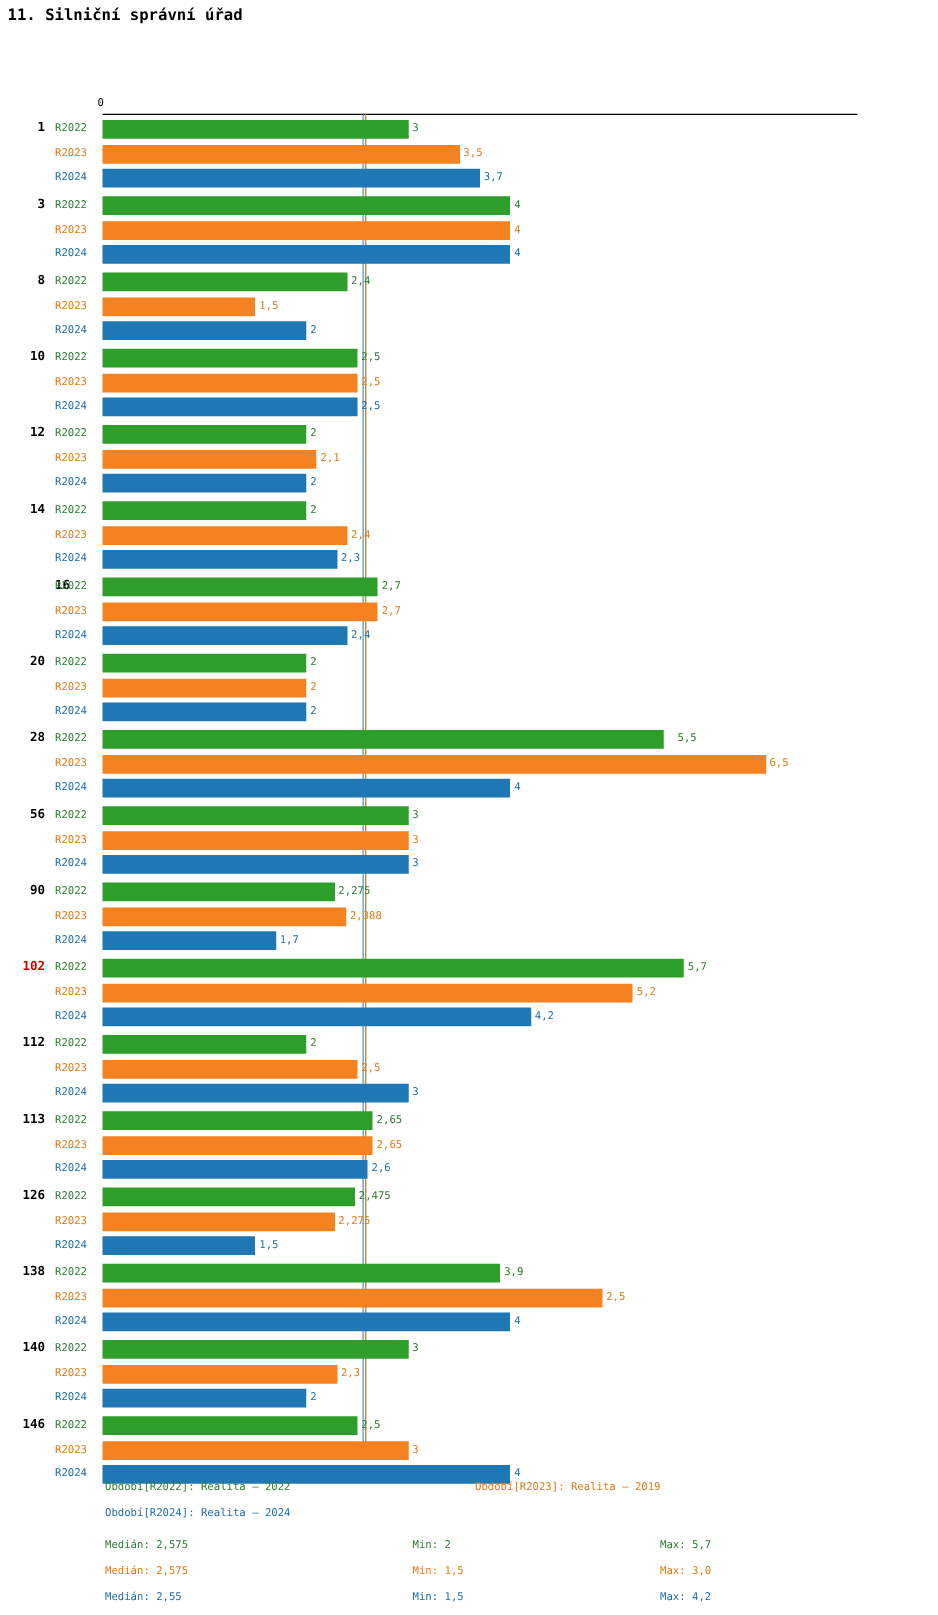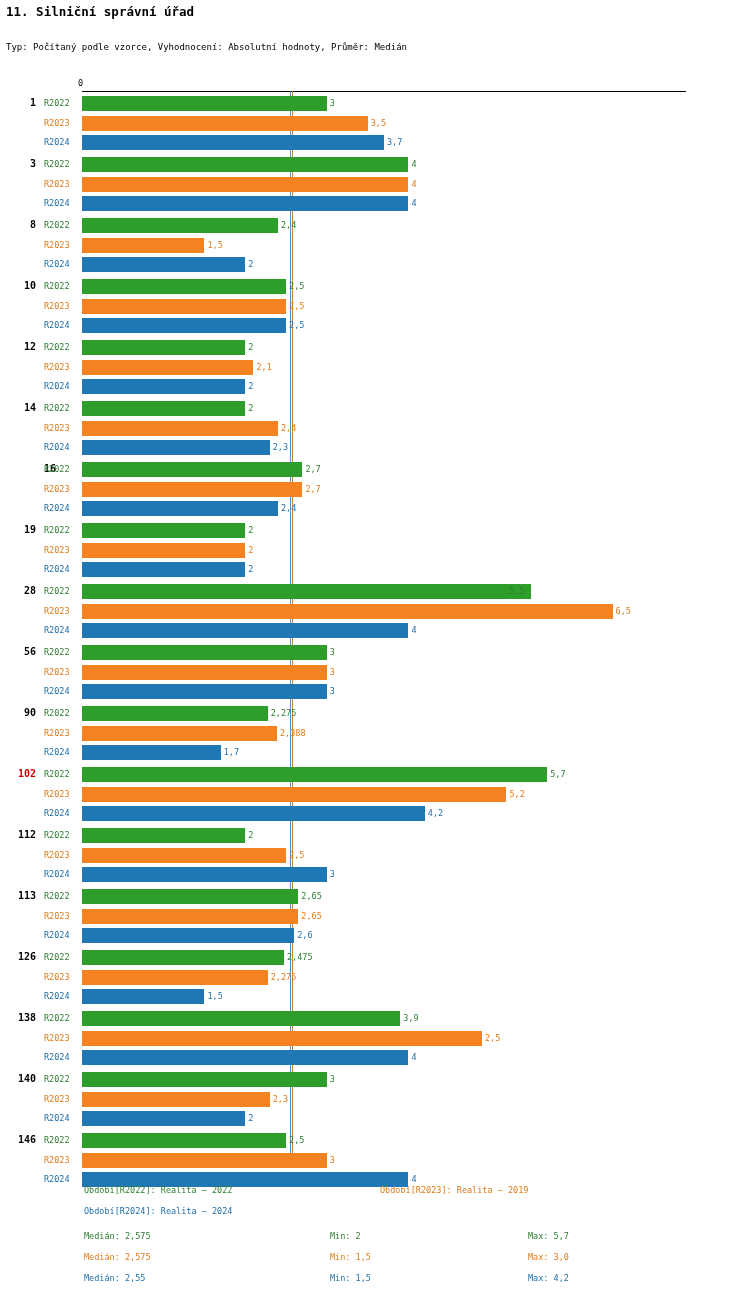--- a/index.html
+++ b/index.html
@@ -111,21 +111,20 @@
     white-space: nowrap;
   }
   .stat { position: absolute; font-size: 8.5px; white-space: nowrap; }
 </style>
 </head>
 <body>
 
 <div id="page">
 
   <div class="title1">11. Silniční správní úřad</div>
-  <div class="subtitle">Typ: Počítaný podle vzorce, Vyhodnocení: Absolutní hodnoty, Průměr: Medián</div>
 
   <div id="plot">
     <div class="axis-zero-label">0</div>
     <div class="axis-top"></div>
 
   <div class="median-line ml-green" style="left: 292.176px;"></div>
       <div class="median-line ml-orange" style="left: 292.176px;"></div>
       <div class="median-line ml-blue" style="left: 290.135px;"></div>
       <div class="rowgroup" style="top: 95px; height: 58.8px;">
         <div class="grouplabel" style="top: 2px;">1</div>
@@ -247,21 +246,21 @@
           <div class="bar b-orange" style="width: 220.378px;"></div>
           <div class="barval v-orange" style="left: 305.378px;">2,7</div>
         </div>
         <div class="bar-row" style="top: 39.2px;">
           <div class="serieslabel sl-blue">R2024</div>
           <div class="bar b-blue" style="width: 195.892px;"></div>
           <div class="barval v-blue" style="left: 280.892px;">2,4</div>
         </div>
       </div>
       <div class="rowgroup" style="top: 522px; height: 58.8px;">
-        <div class="grouplabel" style="top: 2px;">19</div>
+        <div class="grouplabel" style="top: 2px;">20</div>
         <div class="bar-row" style="top: 0px;">
           <div class="serieslabel sl-green">R2022</div>
           <div class="bar b-green" style="width: 163.243px;"></div>
           <div class="barval v-green" style="left: 248.243px;">2</div>
         </div>
         <div class="bar-row" style="top: 19.6px;">
           <div class="serieslabel sl-orange">R2023</div>
           <div class="bar b-orange" style="width: 163.243px;"></div>
           <div class="barval v-orange" style="left: 248.243px;">2</div>
         </div>
@@ -269,21 +268,21 @@
           <div class="serieslabel sl-blue">R2024</div>
           <div class="bar b-blue" style="width: 163.243px;"></div>
           <div class="barval v-blue" style="left: 248.243px;">2</div>
         </div>
       </div>
       <div class="rowgroup" style="top: 583px; height: 58.8px;">
         <div class="grouplabel" style="top: 2px;">28</div>
         <div class="bar-row" style="top: 0px;">
           <div class="serieslabel sl-green">R2022</div>
           <div class="bar b-green" style="width: 448.919px;"></div>
-          <div class="barval v-green" style="left: 509px;">5,5</div>
+          <div class="barval v-green" style="left: 542px;">5,5</div>
         </div>
         <div class="bar-row" style="top: 19.6px;">
           <div class="serieslabel sl-orange">R2023</div>
           <div class="bar b-orange" style="width: 530.541px;"></div>
           <div class="barval v-orange" style="left: 615.541px;">6,5</div>
         </div>
         <div class="bar-row" style="top: 39.2px;">
           <div class="serieslabel sl-blue">R2024</div>
           <div class="bar b-blue" style="width: 326.486px;"></div>
           <div class="barval v-blue" style="left: 411.486px;">4</div>

